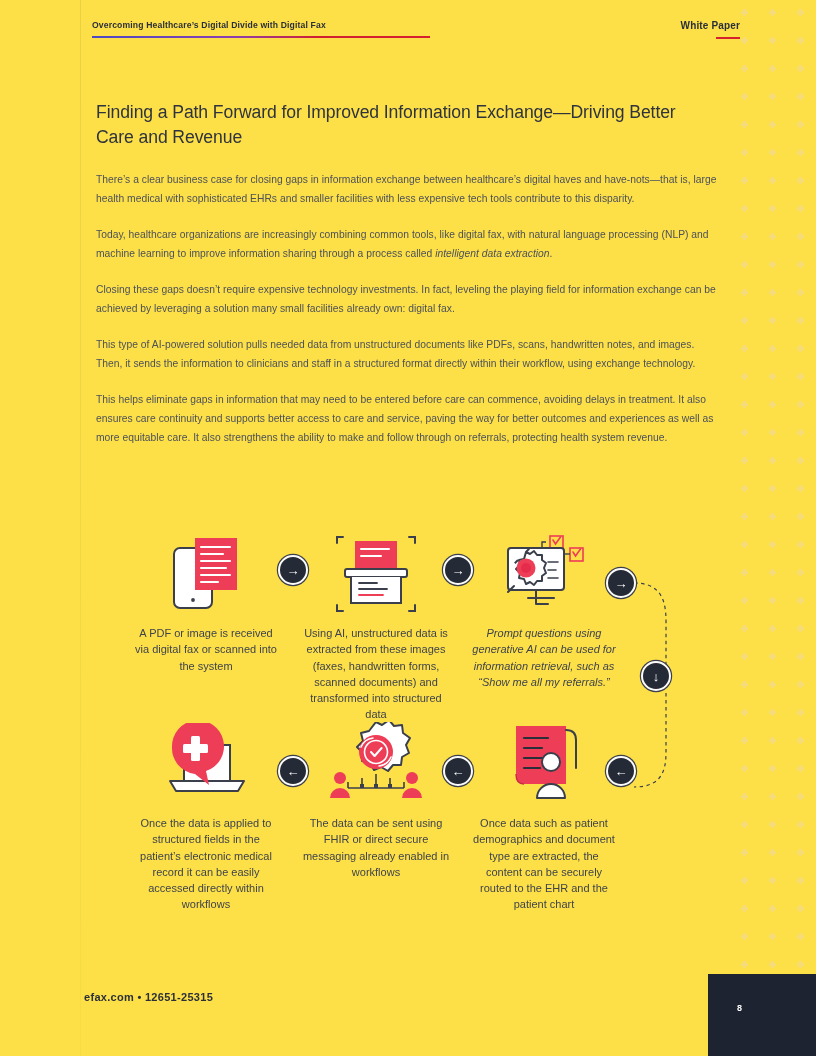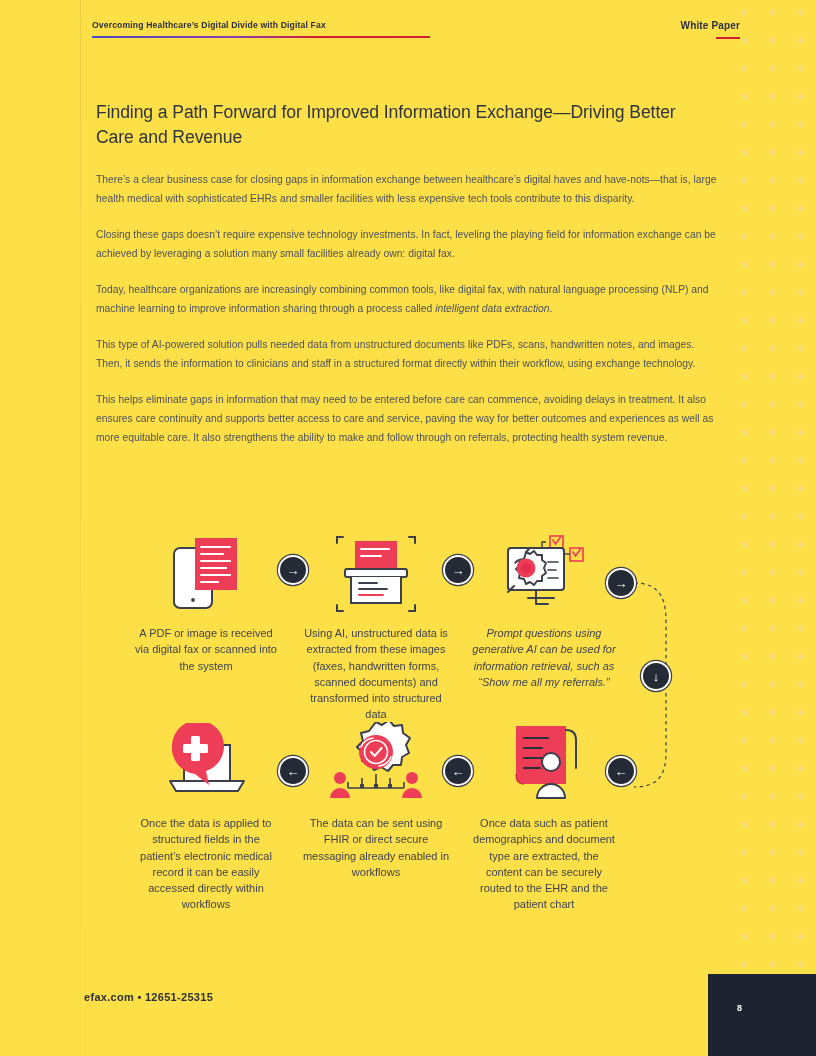--- a/index.html
+++ b/index.html
@@ -181,23 +181,23 @@
     <div class="header-right">
       <div class="header-tag">White Paper</div>
       <div class="header-tag-rule"></div>
     </div>
   </div>
 
   <div class="content">
     <h1 class="doc-title">Finding a Path Forward for Improved Information Exchange—Driving Better Care and Revenue</h1>
 
     <p class="para">There’s a clear business case for closing gaps in information exchange between healthcare’s digital haves and have-nots—that is, large health medical with sophisticated EHRs and smaller facilities with less expensive tech tools contribute to this disparity.</p>
+    <p class="para"><span>Today, healthcare organizations are increasingly combining common tools, like digital fax, with natural language processing (NLP) and machine learning to improve information sharing through a process called </span><em>intelligent data extraction</em><span>.</span></p>
+
     <p class="para">Closing these gaps doesn’t require expensive technology investments. In fact, leveling the playing field for information exchange can be achieved by leveraging a solution many small facilities already own: digital fax.</p>
-
-    <p class="para"><span>Today, healthcare organizations are increasingly combining common tools, like digital fax, with natural language processing (NLP) and machine learning to improve information sharing through a process called </span><em>intelligent data extraction</em><span>.</span></p>
 
     <p class="para">This type of AI-powered solution pulls needed data from unstructured documents like PDFs, scans, handwritten notes, and images. Then, it sends the information to clinicians and staff in a structured format directly within their workflow, using exchange technology.</p>
     <p class="para">This helps eliminate gaps in information that may need to be entered before care can commence, avoiding delays in treatment. It also ensures care continuity and supports better access to care and service, paving the way for better outcomes and experiences as well as more equitable care. It also strengthens the ability to make and follow through on referrals, protecting health system revenue.</p>
   </div>
 
   <div class="infographic">
 
     <svg class="dash-path" viewBox="0 0 624 400">
       <path d="M538 58 C 564 58, 570 74, 570 96 L570 142" fill="none" stroke="#3a3f4b" stroke-width="1.2" stroke-dasharray="3.5 3.5"></path>
       <path d="M570 168 L570 228 C570 250, 562 262, 538 262" fill="none" stroke="#3a3f4b" stroke-width="1.2" stroke-dasharray="3.5 3.5"></path>

